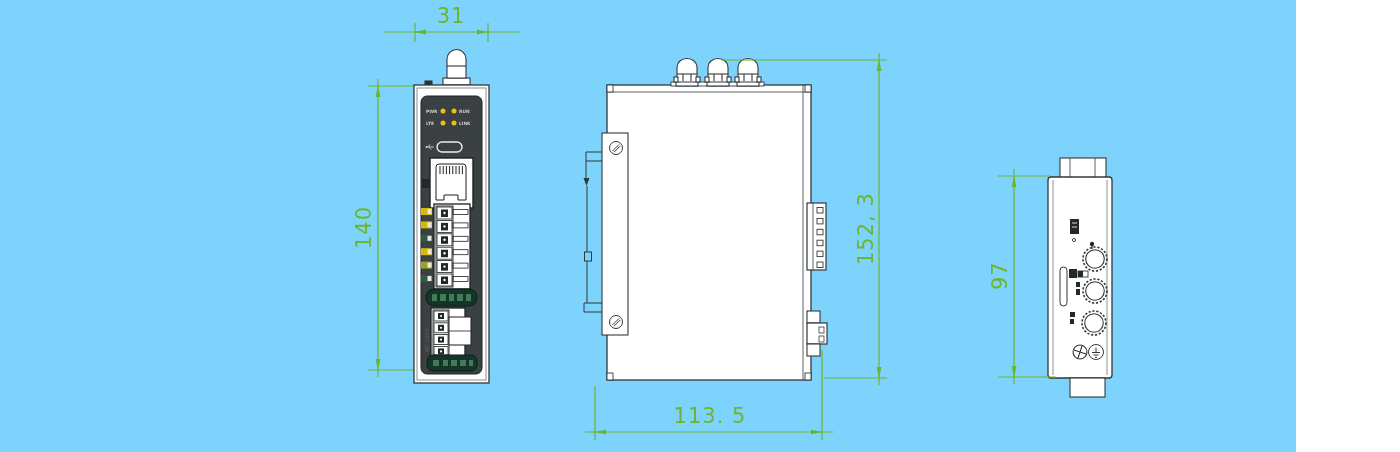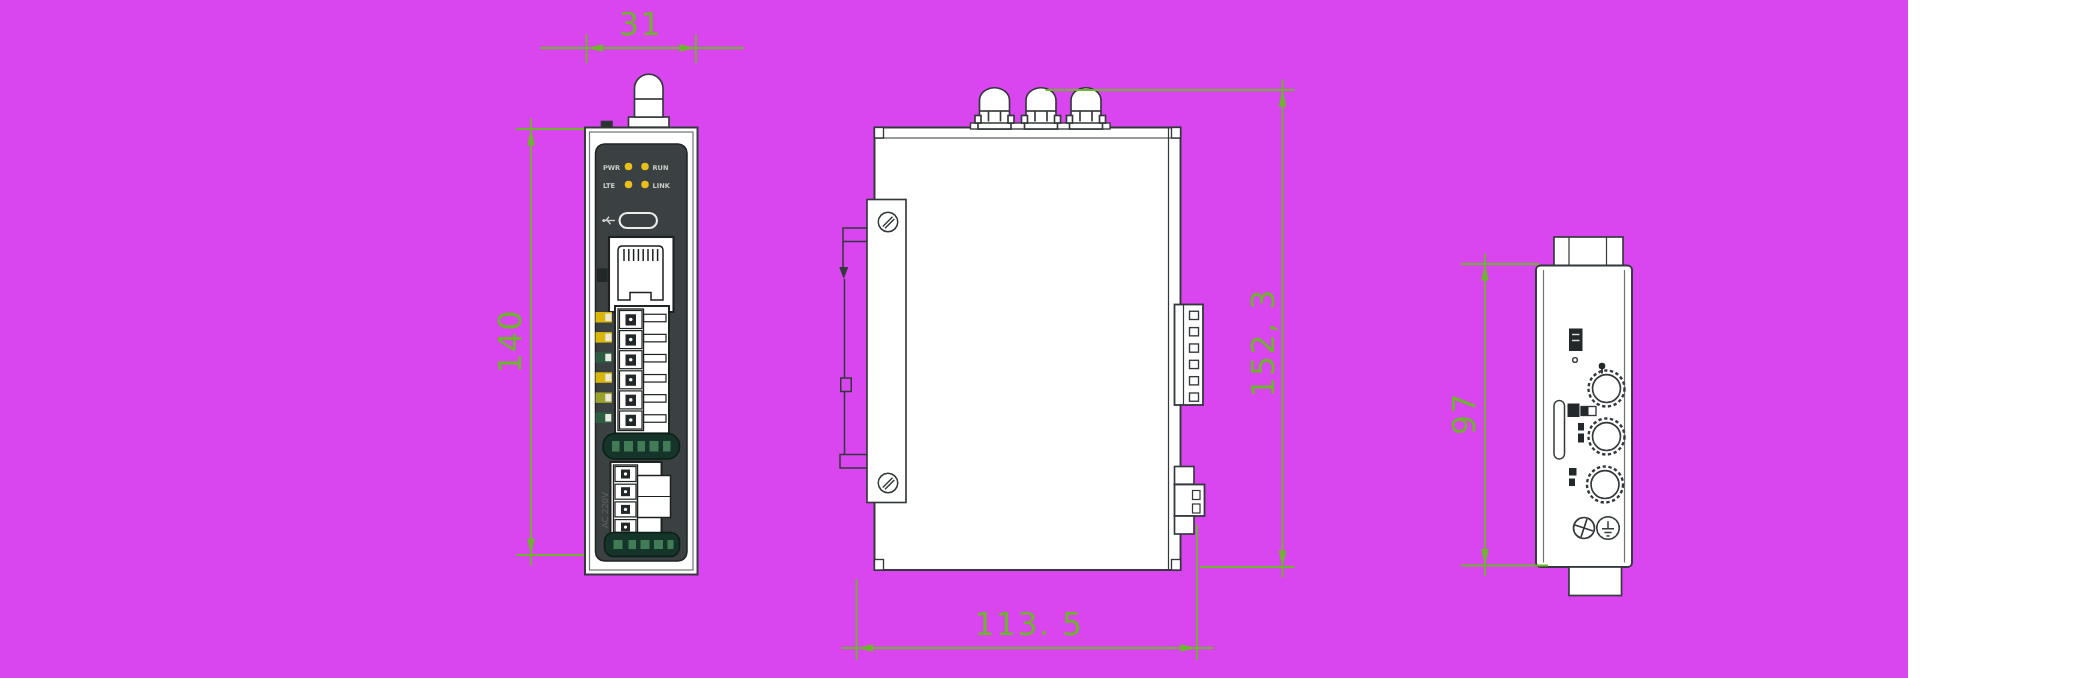--- a/index.html
+++ b/index.html
@@ -1,21 +1,22 @@
 <!DOCTYPE html>
 <html><head>
 <meta charset="utf-8">
 <style>
   html,body{margin:0;padding:0;background:#ffffff;}
   .canvas{
     position:relative;
     width:1272px;height:452px;
-    background:#d946ef;
+    background:#7dd3fc;
     font-family:"DejaVu Sans", sans-serif;
     overflow:hidden;
+    padding-left:24px;
   }
   svg{display:block;}
   .dimtext{
     fill:#6eb52d;
     font-family:"DejaVu Sans", sans-serif;
     font-size:21px;
     letter-spacing:1px;
   }
   .tinytext{
     fill:#c9cec9;

